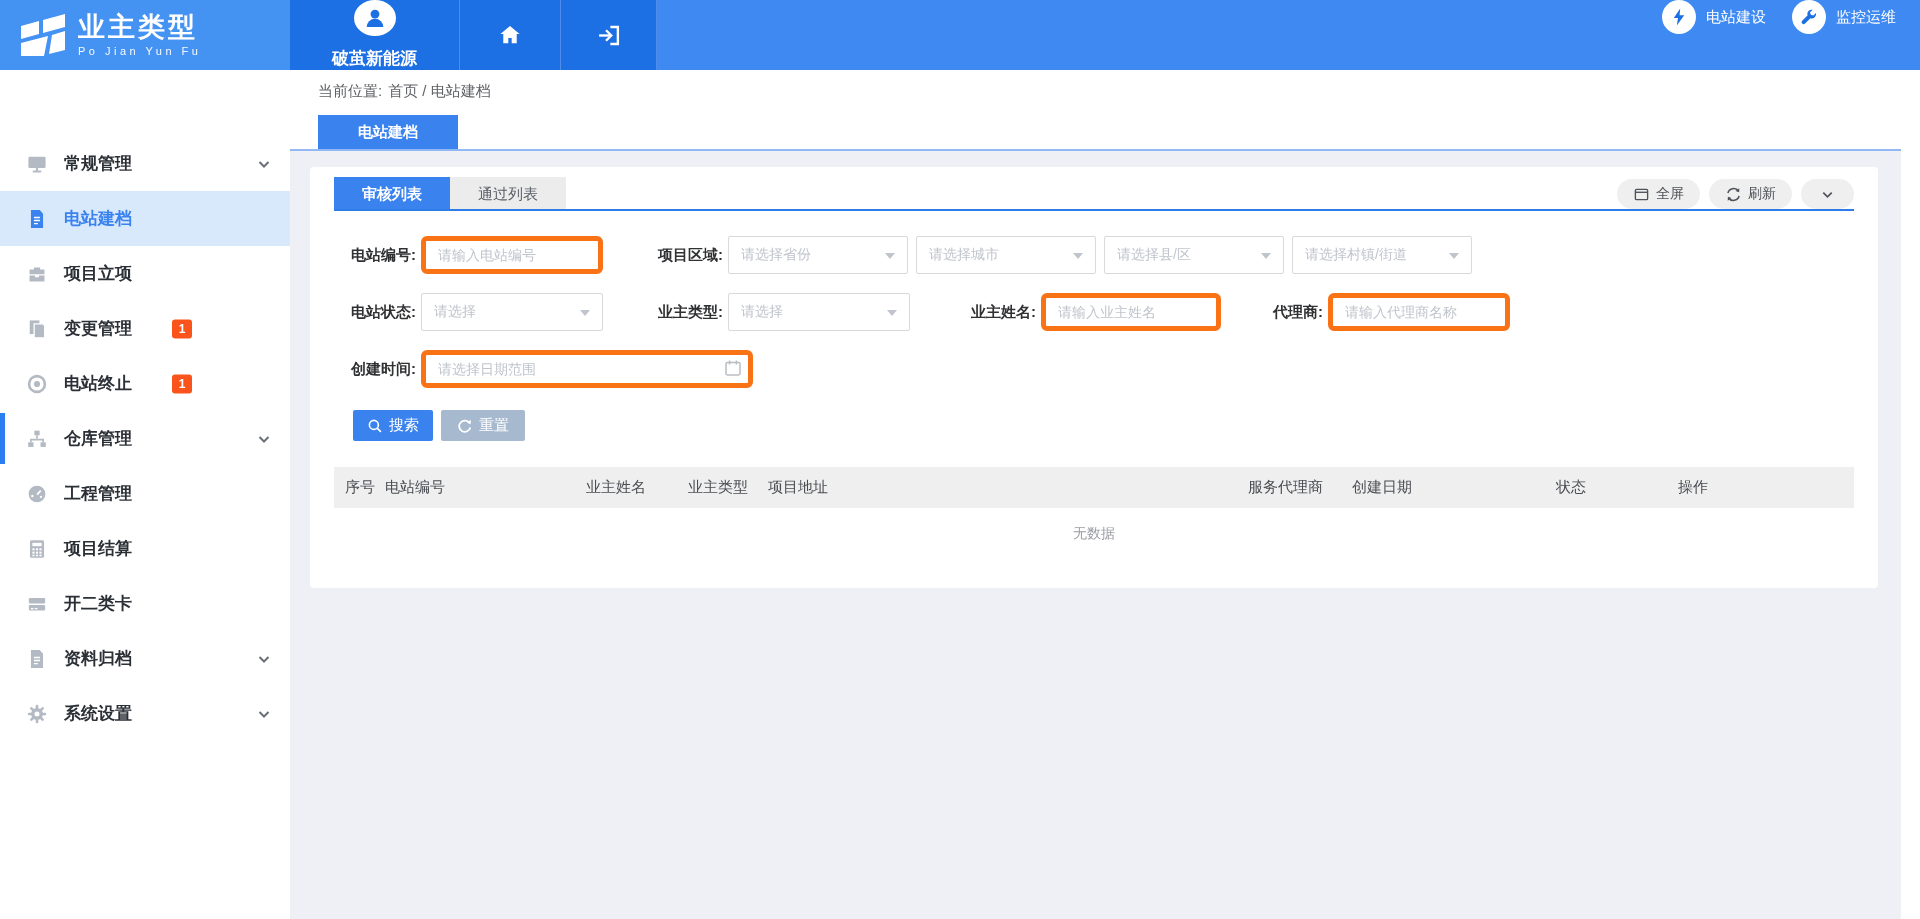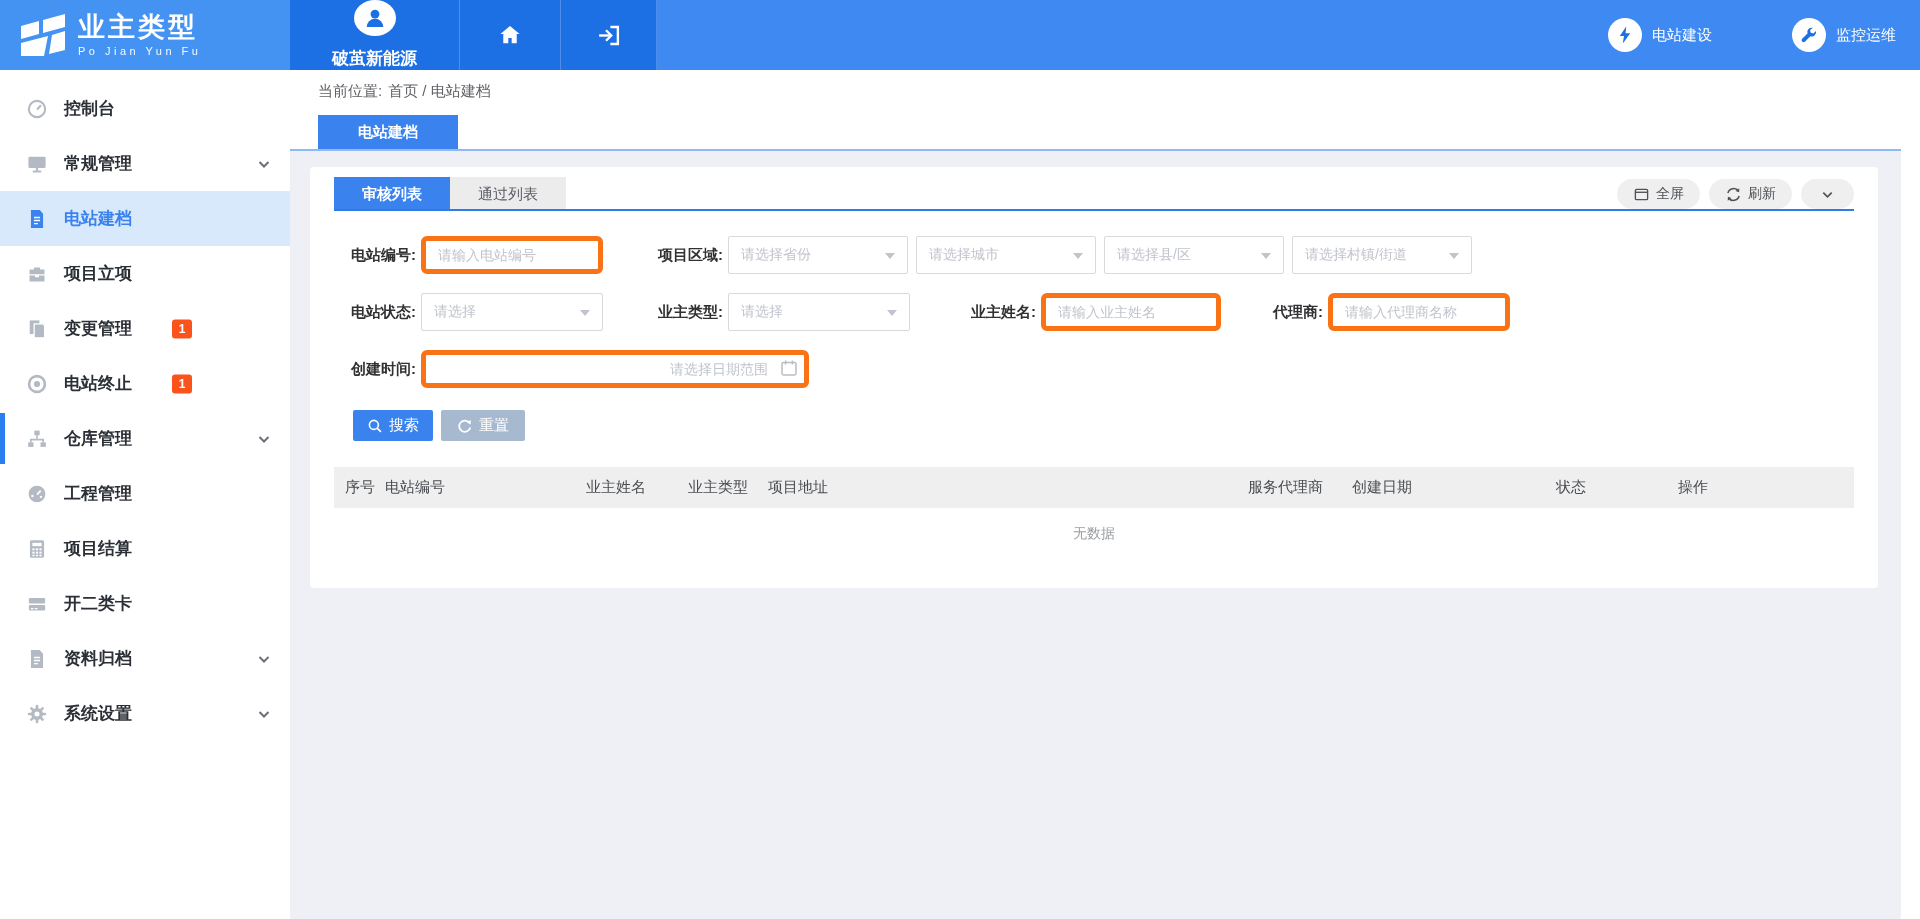--- a/index.html
+++ b/index.html
@@ -13,21 +13,21 @@
   .logo-text-wrap { color:#fff; line-height:1; }
   .logo-title { font-size:27px; font-weight:700; letter-spacing:3px; }
   .logo-sub { font-size:11px; letter-spacing:3.5px; margin-top:5px; opacity:.95; }
   #dark-block { display:flex; height:70px; background:#1d6fe4; }
   .tb-section { display:flex; align-items:center; justify-content:center; height:70px; border-right:1px solid rgba(255,255,255,.22);flex-direction:column; }
   #user-section { width:170px; gap:11px; }
   #home-section { width:101px; }
   #signin-section { width:96px; }
   .avatar-circle { width:42px; height:42px; border-radius:50%; background:#fff; display:flex; align-items:center; justify-content:center; }
   .company-name { color:#fff; font-size:17px; font-weight:600; }
-  #topbar-right { position:absolute; right:24px; top:0; height:70px; display:flex; align-items:center; gap:80px; }
+  #topbar-right { position:absolute; right:24px; top:0; height:70px; display:flex; align-items:flex-start; gap:26px; }
   .tb-right-item { display:flex; align-items:center; gap:10px; color:#fff; font-size:15px; cursor:pointer; }
   .round-icon { width:34px; height:34px; border-radius:50%; background:#fff; display:flex; align-items:center; justify-content:center; }
 
   
   #sidebar { position:absolute; left:0; top:70px; width:290px; bottom:0; background:#fff; z-index:20; }
   .side-item { position:absolute; left:0; width:290px; height:55px; display:flex; align-items:center; cursor:pointer; }
   .side-item .ico { width:26px; height:22px; margin-left:24px; display:flex; align-items:center; justify-content:center; }
   .side-item .lbl { margin-left:14px; font-size:17px; font-weight:700; color:#2b2f36; }
   .side-item.active { background:#d9e9fc; }
   .side-item.active .lbl { color:#3a82ee; }
@@ -133,29 +133,20 @@
           <path d="M13.8 2.8a4.4 4.4 0 0 0-5.3 5.6L3.2 13.7a2 2 0 1 0 2.9 2.9l5.3-5.3a4.4 4.4 0 0 0 5.6-5.3l-2.6 2.6-2.6-.8-.8-2.6z" fill="#1d6fe4"></path>
         </svg>
       </span>
       <span>监控运维</span>
     </div>
   </div>
 </div>
 
 <div id="sidebar">
 
-  <div class="side-item" style="top:11px">
-    <span class="ico">
-      <svg width="22" height="22" viewBox="0 0 20 20">
-        <circle cx="10" cy="10" r="7.4" fill="none" stroke="#b4bac3" stroke-width="1.9"></circle>
-        <path d="M10 10.5L13.6 6.6" stroke="#b4bac3" stroke-width="1.9" fill="none"></path>
-      </svg>
-    </span>
-    <span class="lbl">控制台</span>
-  </div>
 
   <div class="side-item" style="top:66px">
     <span class="ico">
       <svg width="22" height="22" viewBox="0 0 20 20">
         <rect x="2.2" y="3.4" width="15.6" height="10.2" rx="1.2" fill="#b4bac3"></rect>
         <rect x="9" y="13.6" width="2" height="2.6" fill="#b4bac3"></rect>
         <rect x="6" y="16" width="8" height="1.8" rx=".9" fill="#b4bac3"></rect>
       </svg>
     </span>
     <span class="lbl">常规管理</span>
@@ -373,21 +364,21 @@
       </div>
       <span class="f-label" style="width:90px;margin-left:36px">业主姓名:</span>
       <input class="f-input" style="width: 180px; margin-left: 5px;" placeholder="请输入业主姓名">
       <span class="f-label" style="width:62px;margin-left:40px">代理商:</span>
       <input class="f-input" style="width: 182px; margin-left: 5px;" placeholder="请输入代理商名称">
     </div>
 
     <div class="f-row" id="f-row-3">
       <span class="f-label" style="width:66px">创建时间:</span>
       <div class="date-wrap" style="margin-left:5px">
-        <input class="f-input" style="width: 388px; padding-right: 36px; text-align: right;" placeholder="请选择日期范围">
+        <input class="f-input" style="width: 332px; padding-right: 36px;" placeholder="请选择日期范围">
         <svg class="cal" width="20" height="20" viewBox="0 0 20 20">
           <rect x="3" y="4.6" width="14" height="12.4" rx="1.4" fill="none" stroke="#b9bdc4" stroke-width="1.5"></rect>
           <path d="M6.6 2.6v4M13.4 2.6v4" stroke="#b9bdc4" stroke-width="1.5"></path>
         </svg>
       </div>
     </div>
 
     <button id="btn-search">
       <svg width="16" height="16" viewBox="0 0 20 20">
         <circle cx="8.6" cy="8.6" r="5.6" fill="none" stroke="#fff" stroke-width="2"></circle>

